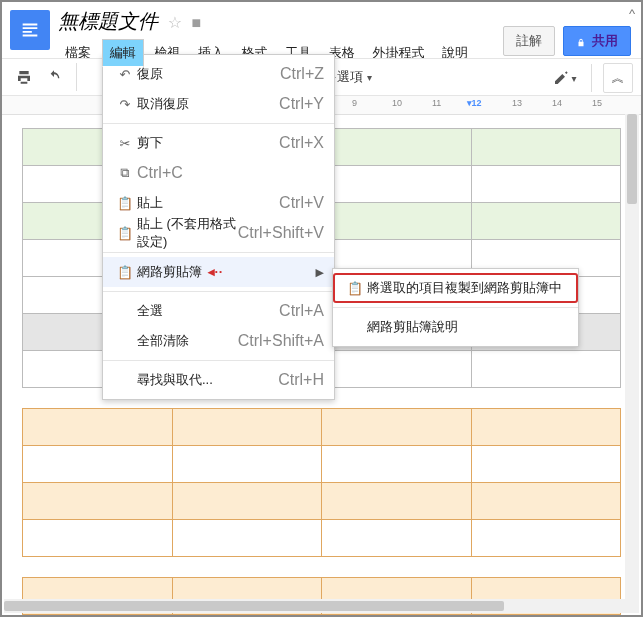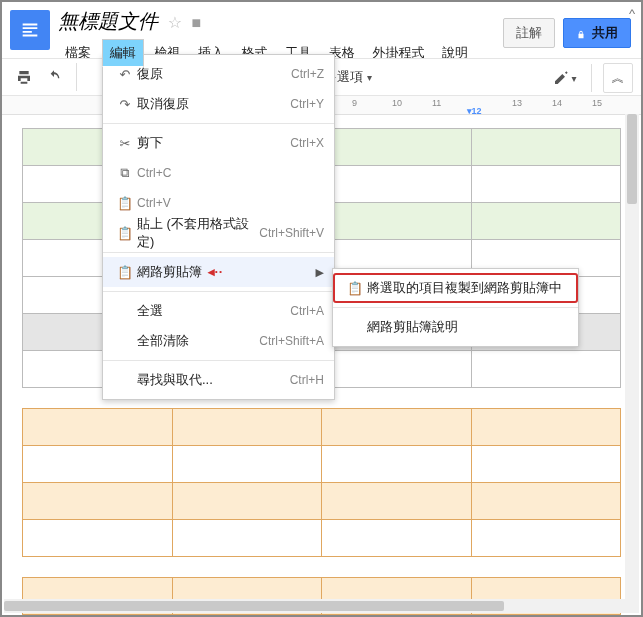--- a/index.html
+++ b/index.html
@@ -8,52 +8,52 @@
   .titlebar{display:flex;align-items:flex-start;height:56px;}
   .logo{width:40px;height:40px;margin:8px 8px 0 8px;background:#4285f4;border-radius:2px;display:flex;align-items:center;justify-content:center;}
   .logo svg{width:22px;height:22px;fill:#fff;}
   .title-stack{flex:1;padding-top:6px;}
   .doc-title{font-size:20px;color:#000000;font-style:italic;display:inline-block;}
   .star{color:#bbb;font-size:16px;margin-left:6px;}
   .folder{color:#9e9e9e;font-size:16px;margin-left:6px;}
   .menubar{margin-top:4px;}
   .menubar span{display:inline-block;padding:4px 7px;color:#222;cursor:default;}
   .menubar .open{border:1px solid #ccc;border-bottom:1px solid #fff;background:#7dd3fc;position:relative;z-index:30;}
-  .right-buttons{padding:16px 10px 0 0;display:flex;gap:8px;align-items:center;}
+  .right-buttons{padding:24px 10px 0 0;display:flex;gap:8px;align-items:center;}
   .btn{height:28px;border:1px solid #ccc;background:#f5f5f5;border-radius:2px;padding:0 12px;font-size:13px;color:#555;display:flex;align-items:center;}
-  .btn.primary{background:#4d90fe;border-color:#3079ed;color:#0f172a;font-weight:bold;}
+  .btn.primary{background:#4d90fe;border-color:#3079ed;color:#4c1d95;font-weight:bold;}
   .lock{display:inline-block;width:10px;height:10px;margin-right:6px;}
   
   .toolbar{height:36px;border-top:1px solid #e5e5e5;border-bottom:1px solid #e5e5e5;display:flex;align-items:center;padding:0 8px;color:#555;position:relative;}
   .tool{width:28px;height:28px;display:flex;align-items:center;justify-content:center;margin-right:2px;}
   .tool.sep{border-left:1px solid #ddd;margin:0 6px;width:1px;}
   .more-label{font-size:13px;color:#333;}
   .more-caret{margin-left:4px;font-size:10px;color:#555;}
   .toolbar-right{position:absolute;right:8px;top:4px;display:flex;align-items:center;gap:4px;}
   .chev{width:28px;height:28px;border:1px solid #ddd;border-radius:2px;display:flex;align-items:center;justify-content:center;color:#777;}
   
   .ruler{height:18px;background:#fafafa;border-bottom:1px solid #e0e0e0;font-size:9px;color:#888;position:relative;overflow:hidden;}
   .ruler .mark{position:absolute;top:2px;}
-  .ruler .tab{position:absolute;top:10px;color:#4d90fe;font-weight:bold;}
+  .ruler .tab{position:absolute;top:2px;color:#4d90fe;font-weight:bold;}
   
   .doc{position:absolute;left:0;right:0;top:112px;bottom:0;overflow:auto;padding:14px 20px;}
   table.sheet{border-collapse:collapse;width:100%;margin-bottom:20px;}
   table.sheet td{border:1px solid #bbb;height:34px;}
   .cg td{background:#e8f4e0;}
   .cw td{background:#fff;}
   .co td{background:#fdecd2;}
   .cgr td{background:#e5e5e5;}
   table.t2 td{border-color:#e0a760;}
   
   .menu{position:absolute;left:100px;top:52px;width:231px;background:#fff;border:1px solid #ccc;box-shadow:0 2px 6px rgba(0,0,0,0.2);z-index:20;padding:4px 0;}
   .mi{display:flex;align-items:center;height:30px;padding:0 10px 0 10px;position:relative;}
   .mi.highlight{background:#eef3fd;}
   .mi .ic{width:24px;display:flex;justify-content:center;color:#666;}
   .mi .lbl{flex:1;color:#222;}
-  .mi .sc{color:#888;font-size:12px;}
+  .mi .sc{color:#888;font-size:16px;}
   .mi .sub{color:#555;font-size:11px;}
   .msep{height:1px;background:#e5e5e5;margin:4px 0;}
   .red-arrow{color:#d32f2f;font-weight:bold;margin-left:6px;}
   
   .submenu{position:absolute;left:330px;top:266px;width:245px;background:#fff;border:1px solid #ccc;box-shadow:0 2px 6px rgba(0,0,0,0.2);z-index:25;padding:4px 0;}
   .submenu .mi.boxed{outline:2px solid #d32f2f;outline-offset:-2px;border-radius:3px;}
   
   .vsb{position:absolute;right:2px;top:112px;bottom:2px;width:14px;background:#f1f1f1;}
   .vsb .thumb{position:absolute;left:2px;right:2px;top:0;height:90px;background:#c9c9c9;border-radius:2px;}
   .hsb{position:absolute;left:2px;right:16px;bottom:2px;height:14px;background:#f1f1f1;}
@@ -247,20 +247,21 @@
       <span class="ic">✂</span>
       <span class="lbl">剪下</span>
       <span class="sc">Ctrl+X</span>
     </div>
     <div class="mi">
       <span class="ic">⧉</span>
       <span class="sc">Ctrl+C</span>
     </div>
     <div class="mi">
       <span class="ic">📋</span>
+      <span class="lbl">貼上</span>
       <span class="sc">Ctrl+V</span>
     </div>
     <div class="mi">
       <span class="ic">📋</span>
       <span class="lbl">貼上 (不套用格式設定)</span>
       <span class="sc">Ctrl+Shift+V</span>
     </div>
     <div class="msep"></div>
     <div class="mi highlight">
       <span class="ic">📋</span>

